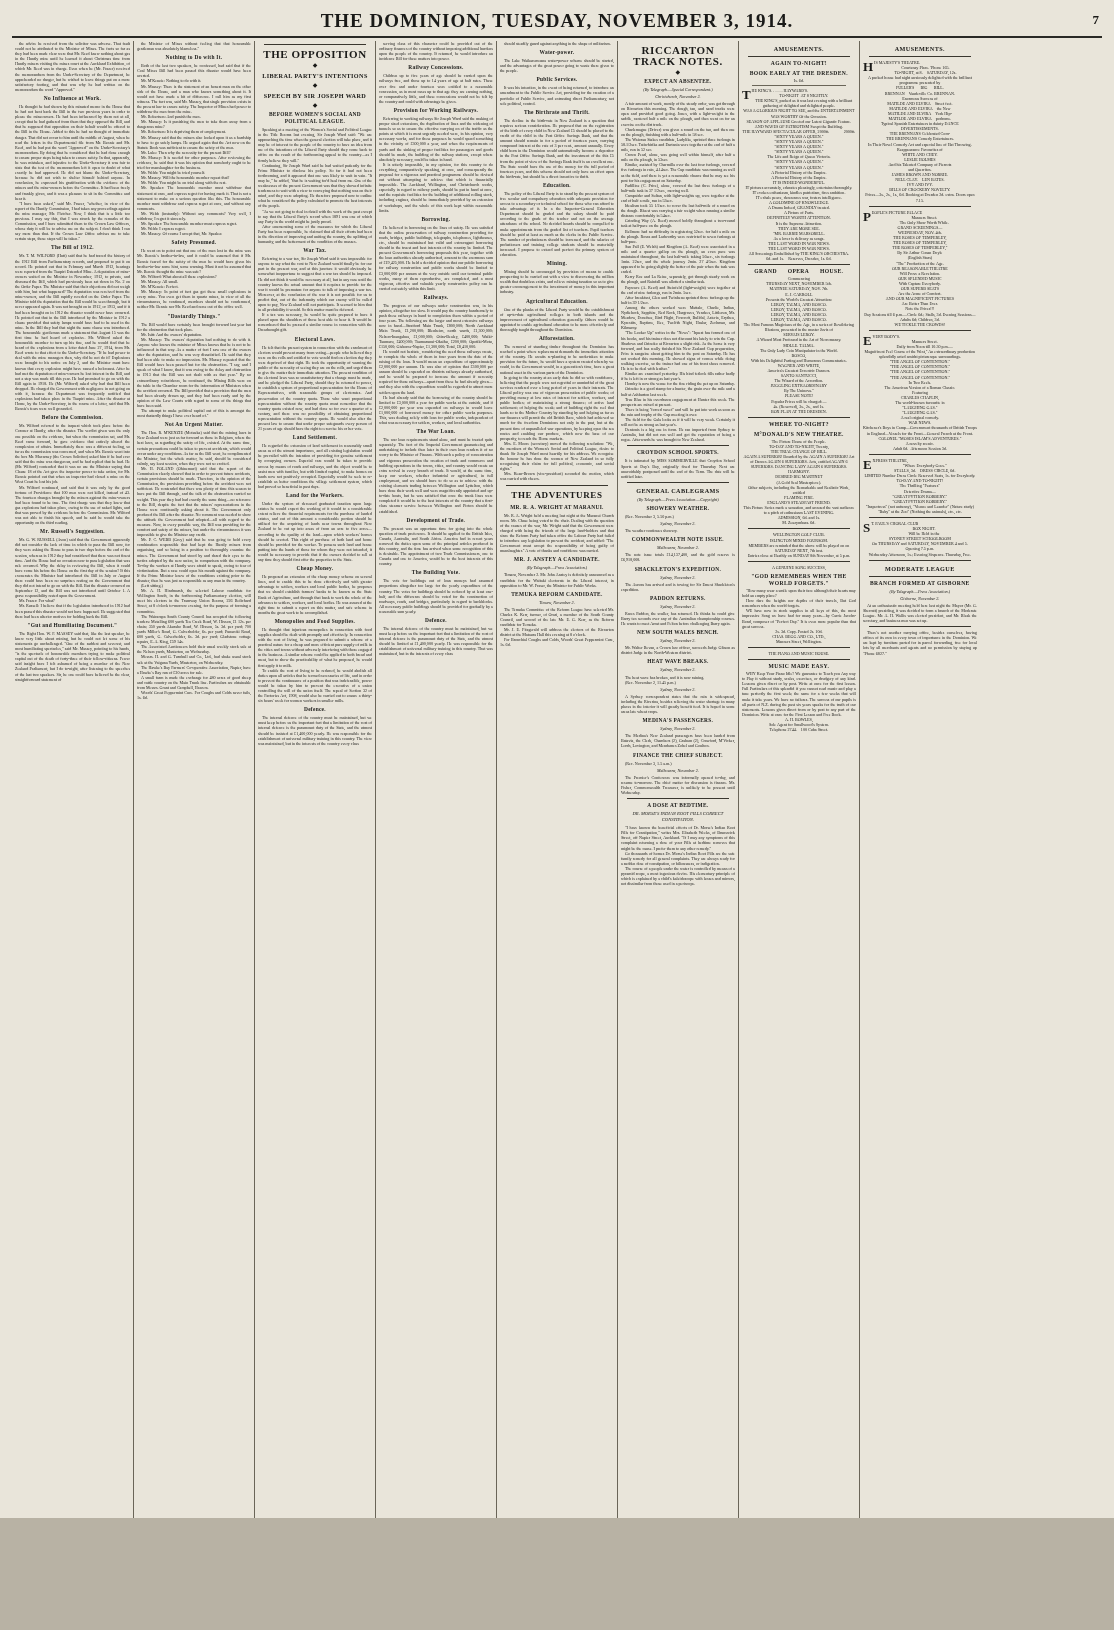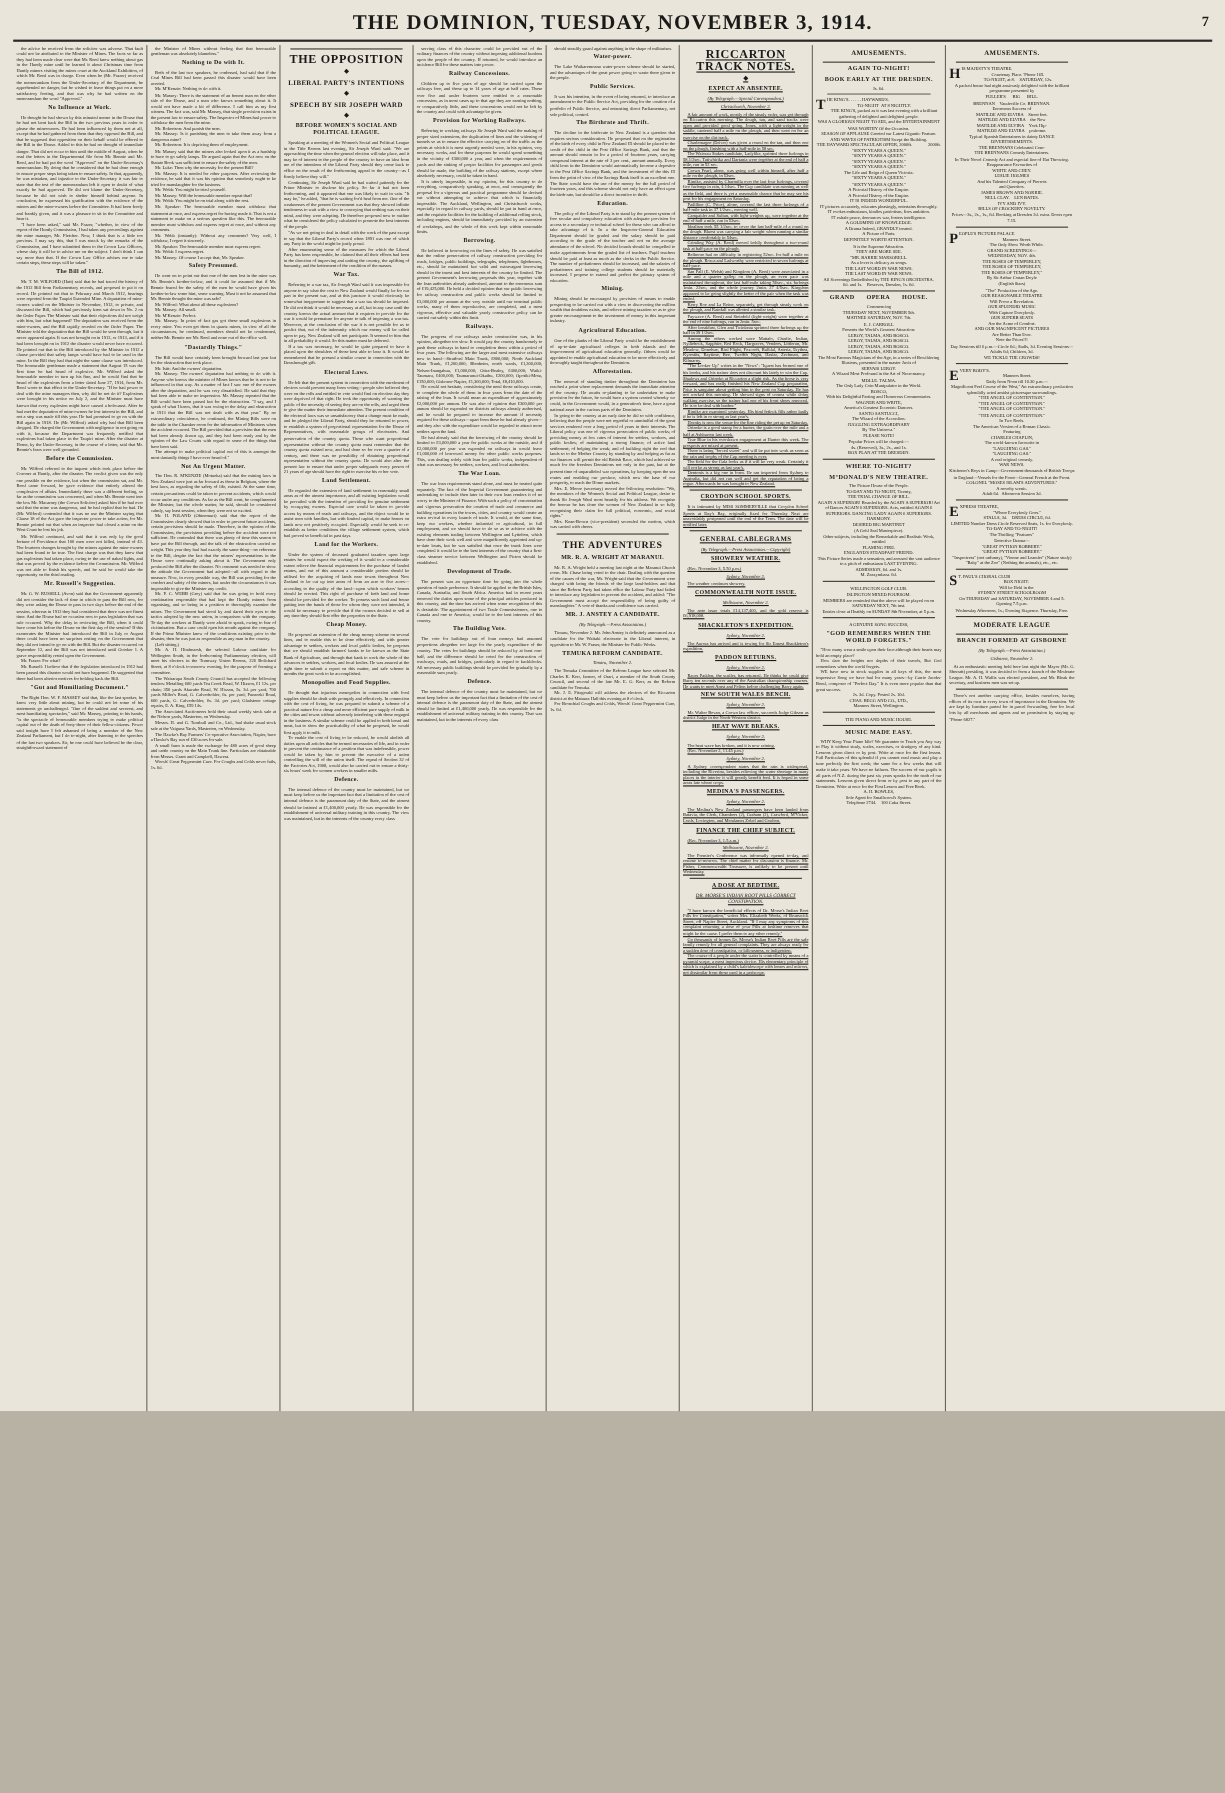--- a/index.html
+++ b/index.html
@@ -1,18 +1,18 @@
 <!DOCTYPE html>
 <html><head>
 <meta charset="utf-8">
 <style>
   html,body{margin:0;padding:0;background:#b8b2a4;}
   body{font-family:"Liberation Serif", serif;}
   .page{
-    width:1114px;height:1283px;background:#e9e5da;position:relative;
+    width:1114px;height:1518px;background:#e9e5da;position:relative;
     box-sizing:border-box;padding:10px 12px 8px 12px;
     color:#1a1a18;
   }
   .masthead{
     text-align:center;font-size:19px;letter-spacing:1px;font-weight:bold;
     padding-bottom:2px;position:relative;
   }
   .masthead .pageno{
     position:absolute;right:2px;top:2px;font-size:13px;font-weight:bold;
   }
@@ -22,21 +22,21 @@
     font-size:4.1px;line-height:5.1px;text-align:justify;
     padding:0 3px;box-sizing:border-box;overflow:hidden;
     position:relative;
   }
   .col + .col{border-left:1px solid #6a6558;}
   .c1{width:11.1%;}
   .c2{width:11.1%;}
   .c3{width:11.1%;}
   .c4{width:11.1%;}
   .c5{width:11.1%;}
-  .c6{width:11.1%;text-decoration:underline;}
+  .c6{width:11.1%;}
   .c7{width:11.1%;}
   .c8{width:11.1%;}
   .hd{
     text-align:center;font-weight:bold;letter-spacing:.6px;
     font-size:9px;line-height:11px;margin:4px 0 2px 0;
   }
   .hd.big{font-size:11px;}
   .hd.sm{font-size:6.2px;line-height:8px;letter-spacing:.4px;}
   .sub{
     text-align:center;font-weight:bold;font-size:5.4px;line-height:7px;

